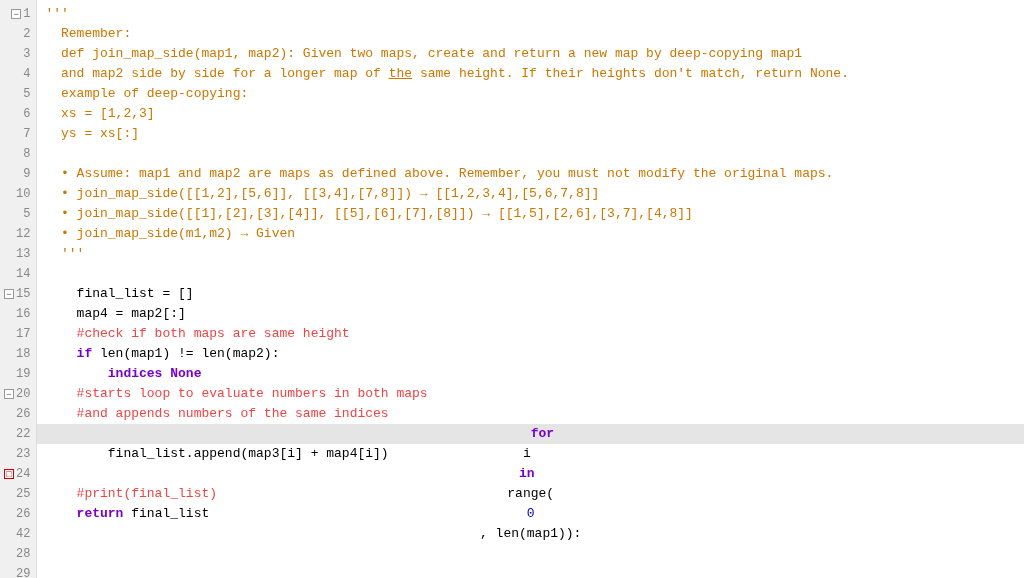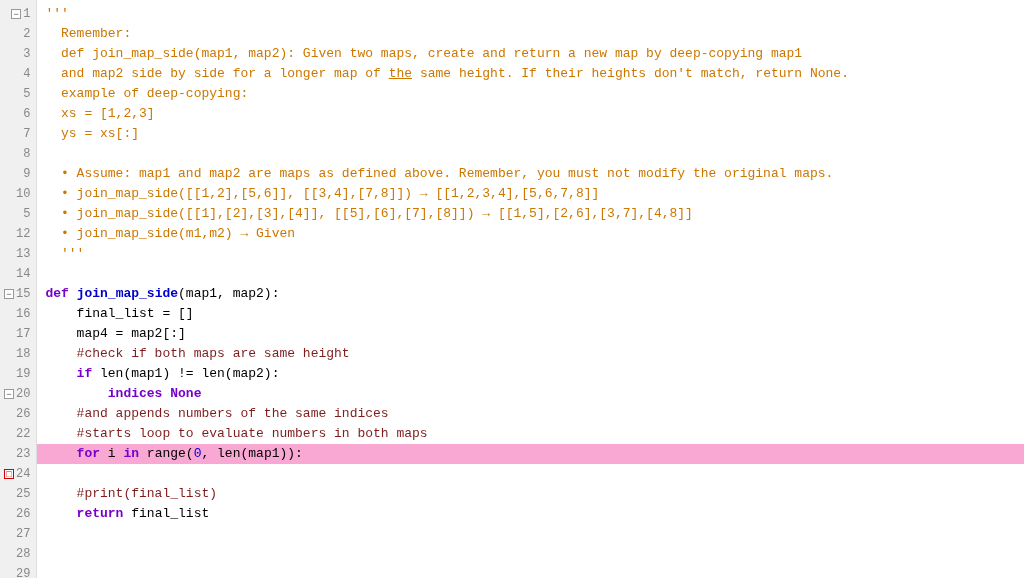--- a/index.html
+++ b/index.html
@@ -54,28 +54,29 @@
     }
     .code-line {
       height: 20px;
       line-height: 20px;
       padding: 0 8px;
       white-space: pre;
       display: flex;
       align-items: center;
     }
     .code-line.highlighted {
-      background: #f9a8d4;
+      background: #e5e5e5;
+      flex-direction: column;
     }
 
     
     .c-orange { color: #cc7700; }
     .c-purple { color: #7700cc; }
     .c-blue { color: #0000cc; }
-    .c-green { color: #7f1d1d; }
+    .c-green { color: #ef4444; }
     .c-black { color: #000000; }
     .bold { font-weight: bold; }
   </style>
 </head>
 <body>
 
 <div class="editor">
 
   <div class="line-numbers">
     <div class="line-number">
@@ -105,21 +106,21 @@
       <span class="collapse-icon minus">−</span>20
     </div>
     <div class="line-number">26</div>
     <div class="line-number">22</div>
     <div class="line-number">23</div>
     <div class="line-number">
       <span class="collapse-icon" style="border-color:#cc0000;color:#cc0000;">□</span>24
     </div>
     <div class="line-number">25</div>
     <div class="line-number">26</div>
-    <div class="line-number">27</div>
+    <div class="line-number">42</div>
     <div class="line-number">28</div>
     <div class="line-number">29</div>
   </div>
 
   <div class="code-area">
 
     <div class="code-line">
       <span class="c-orange">'''</span>
     </div>
 
@@ -164,23 +165,20 @@
     <div class="code-line">
       <span class="c-orange">  • join_map_side(m1,m2) → Given</span>
     </div>
 
     <div class="code-line">
       <span class="c-orange">  '''</span>
     </div>
 
     <div class="code-line">&nbsp;</div>
 
-    <div class="code-line">
-      <span class="c-purple bold">def </span><span class="c-blue bold">join_map_side</span><span class="c-black">(map1, map2):</span>
-    </div>
 
     <div class="code-line">
       <span class="c-black">    final_list = []</span>
     </div>
 
 
     <div class="code-line">
       <span class="c-black">    map4 = map2[:]</span>
     </div>
 
@@ -190,31 +188,34 @@
 
     <div class="code-line">
       <span class="c-purple bold">    if </span><span class="c-black">len(map1) != len(map2):</span>
     </div>
 
     <div class="code-line">
       <span class="c-purple bold">        indices None</span>
     </div>
 
     <div class="code-line">
+      <span class="c-green">    #starts loop to evaluate numbers in both maps</span>
+    </div>
+
+    <div class="code-line">
       <span class="c-green">    #and appends numbers of the same indices</span>
-    </div>
-
-    <div class="code-line">
-      <span class="c-green">    #starts loop to evaluate numbers in both maps</span>
     </div>
 
     <div class="code-line highlighted">
       <span class="c-purple bold">    for </span><span class="c-black">i </span><span class="c-purple bold">in </span><span class="c-black">range(</span><span class="c-blue">0</span><span class="c-black">, len(map1)):</span>
     </div>
 
+    <div class="code-line">
+      <span class="c-black">        final_list.append(map3[i] + map4[i])</span>
+    </div>
 
     <div class="code-line">&nbsp;</div>
 
     <div class="code-line">
       <span class="c-green">    #print(final_list)</span>
     </div>
 
     <div class="code-line">
       <span class="c-purple bold">    return </span><span class="c-black">final_list</span>
     </div>

